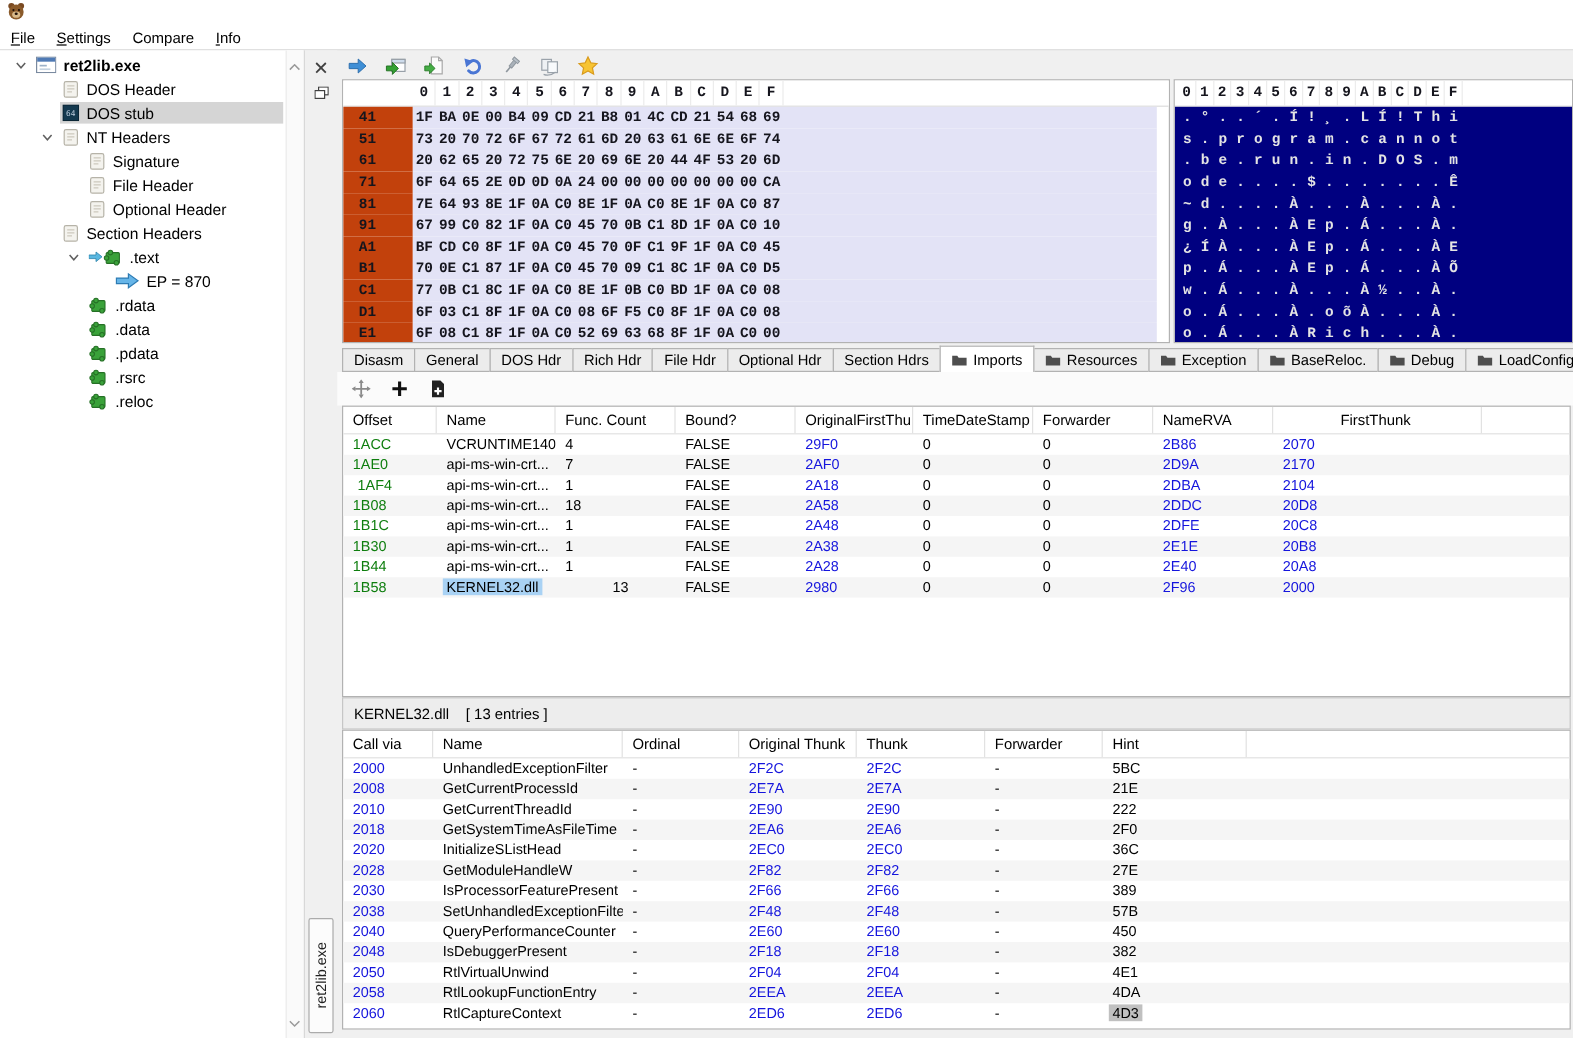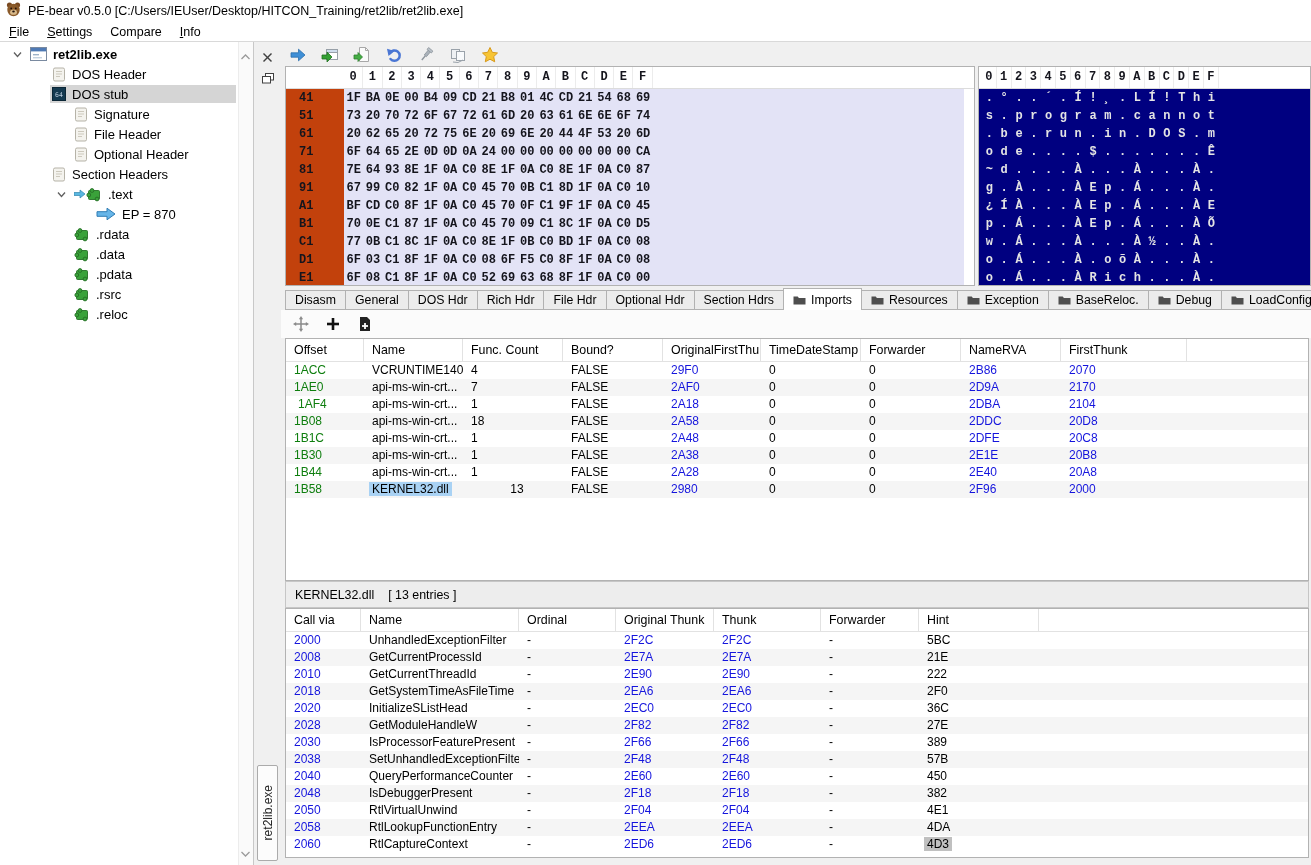--- a/index.html
+++ b/index.html
@@ -84,21 +84,20 @@
     <div class="titlebar">
       <span><svg width="17" height="16">
             <circle cx="4.5" cy="4" r="2.6" fill="#7a4a22"></circle>
             <circle cx="12.5" cy="4" r="2.6" fill="#7a4a22"></circle>
             <circle cx="8.5" cy="9" r="6.2" fill="#8a5a2a"></circle>
             <ellipse cx="8.5" cy="11.2" rx="3.4" ry="2.6" fill="#d8b98a"></ellipse>
             <circle cx="6.2" cy="7.4" r="0.9" fill="#201008"></circle>
             <circle cx="10.8" cy="7.4" r="0.9" fill="#201008"></circle>
             <ellipse cx="8.5" cy="10.4" rx="1.3" ry="1" fill="#201008"></ellipse>
           </svg></span>
-      <span class="title-text">PE-bear v0.5.0 [C:/Users/IEUser/Desktop/HITCON_Training/ret2lib/ret2lib.exe]</span>
     </div>
     <div class="menubar">
         <span class="menu-item"><u>F</u>ile</span>
         <span class="menu-item"><u>S</u>ettings</span>
         <span class="menu-item">Compare</span>
         <span class="menu-item"><u>I</u>nfo</span>
       </div>
   </div>
 
   <div class="tree-panel">
@@ -138,20 +137,38 @@
         <div class="tree-row selected" style="padding-left: 28px;">
           <span class="chev"></span>
           <span class="row-body">
             <span class="t-icon">
               <svg width="14" height="14">
                 <rect x="0.5" y="0.5" width="13" height="13" fill="#14394f" stroke="#0b2636"></rect>
                 <text x="7" y="9.5" font-size="6.5" text-anchor="middle" fill="#bbccdd" font-family="monospace">64</text>
               </svg>
             </span>
             <span class="t-label">DOS stub</span>
+          </span>
+        </div>
+        <div class="tree-row" style="padding-left: 28px;">
+          <span class="chev">
+            <svg width="11" height="11" viewBox="0 0 11 11">
+              <polyline points="2,3.5 5.5,7.5 9,3.5" fill="none" stroke="#606060" stroke-width="1.3"></polyline>
+            </svg>
+          </span>
+          <span class="row-body">
+            <span class="t-icon">
+              <svg width="14" height="15">
+                <rect x="1.5" y="1" width="11" height="13" rx="1.5" fill="#f4f3ee" stroke="#b6b3a8"></rect>
+                <line x1="4" y1="4.5" x2="10" y2="4.5" stroke="#cdc9bd"></line>
+                <line x1="4" y1="7" x2="10" y2="7" stroke="#cdc9bd"></line>
+                <line x1="4" y1="9.5" x2="8" y2="9.5" stroke="#cdc9bd"></line>
+              </svg>
+            </span>
+            <span class="t-label">NT Headers</span>
           </span>
         </div>
         <div class="tree-row" style="padding-left: 50px;">
           <span class="chev"></span>
           <span class="row-body">
             <span class="t-icon">
               <svg width="14" height="15">
                 <rect x="1.5" y="1" width="11" height="13" rx="1.5" fill="#f4f3ee" stroke="#b6b3a8"></rect>
                 <line x1="4" y1="4.5" x2="10" y2="4.5" stroke="#cdc9bd"></line>
                 <line x1="4" y1="7" x2="10" y2="7" stroke="#cdc9bd"></line>
@@ -981,21 +998,21 @@
   <div class="table-pane imports">
       <div class="th-row">
         <span class="th-cell" style="width: 78px;">Offset</span>
         <span class="th-cell" style="width: 99px;">Name</span>
         <span class="th-cell" style="width: 100px;">Func. Count</span>
         <span class="th-cell" style="width: 100px;">Bound?</span>
         <span class="th-cell" style="width: 98px;">OriginalFirstThun</span>
         <span class="th-cell" style="width: 100px;">TimeDateStamp</span>
         <span class="th-cell" style="width: 100px;">Forwarder</span>
         <span class="th-cell" style="width: 100px;">NameRVA</span>
-        <span class="th-cell" style="width: 126px;">FirstThunk</span>
+        <span class="th-cell" style="width: 126px; margin-left: 48px;">FirstThunk</span>
       </div>
       <div class="tb-row">
         <span class="tb-cell c-green" style="width: 78px;">1ACC</span>
         <span class="tb-cell" style="width: 99px;">VCRUNTIME140...</span>
         <span class="tb-cell" style="width: 100px;">4</span>
         <span class="tb-cell" style="width: 100px;">FALSE</span>
         <span class="tb-cell c-blue" style="width: 98px;">29F0</span>
         <span class="tb-cell" style="width: 100px;">0</span>
         <span class="tb-cell" style="width: 100px;">0</span>
         <span class="tb-cell c-blue" style="width: 100px;">2B86</span>

